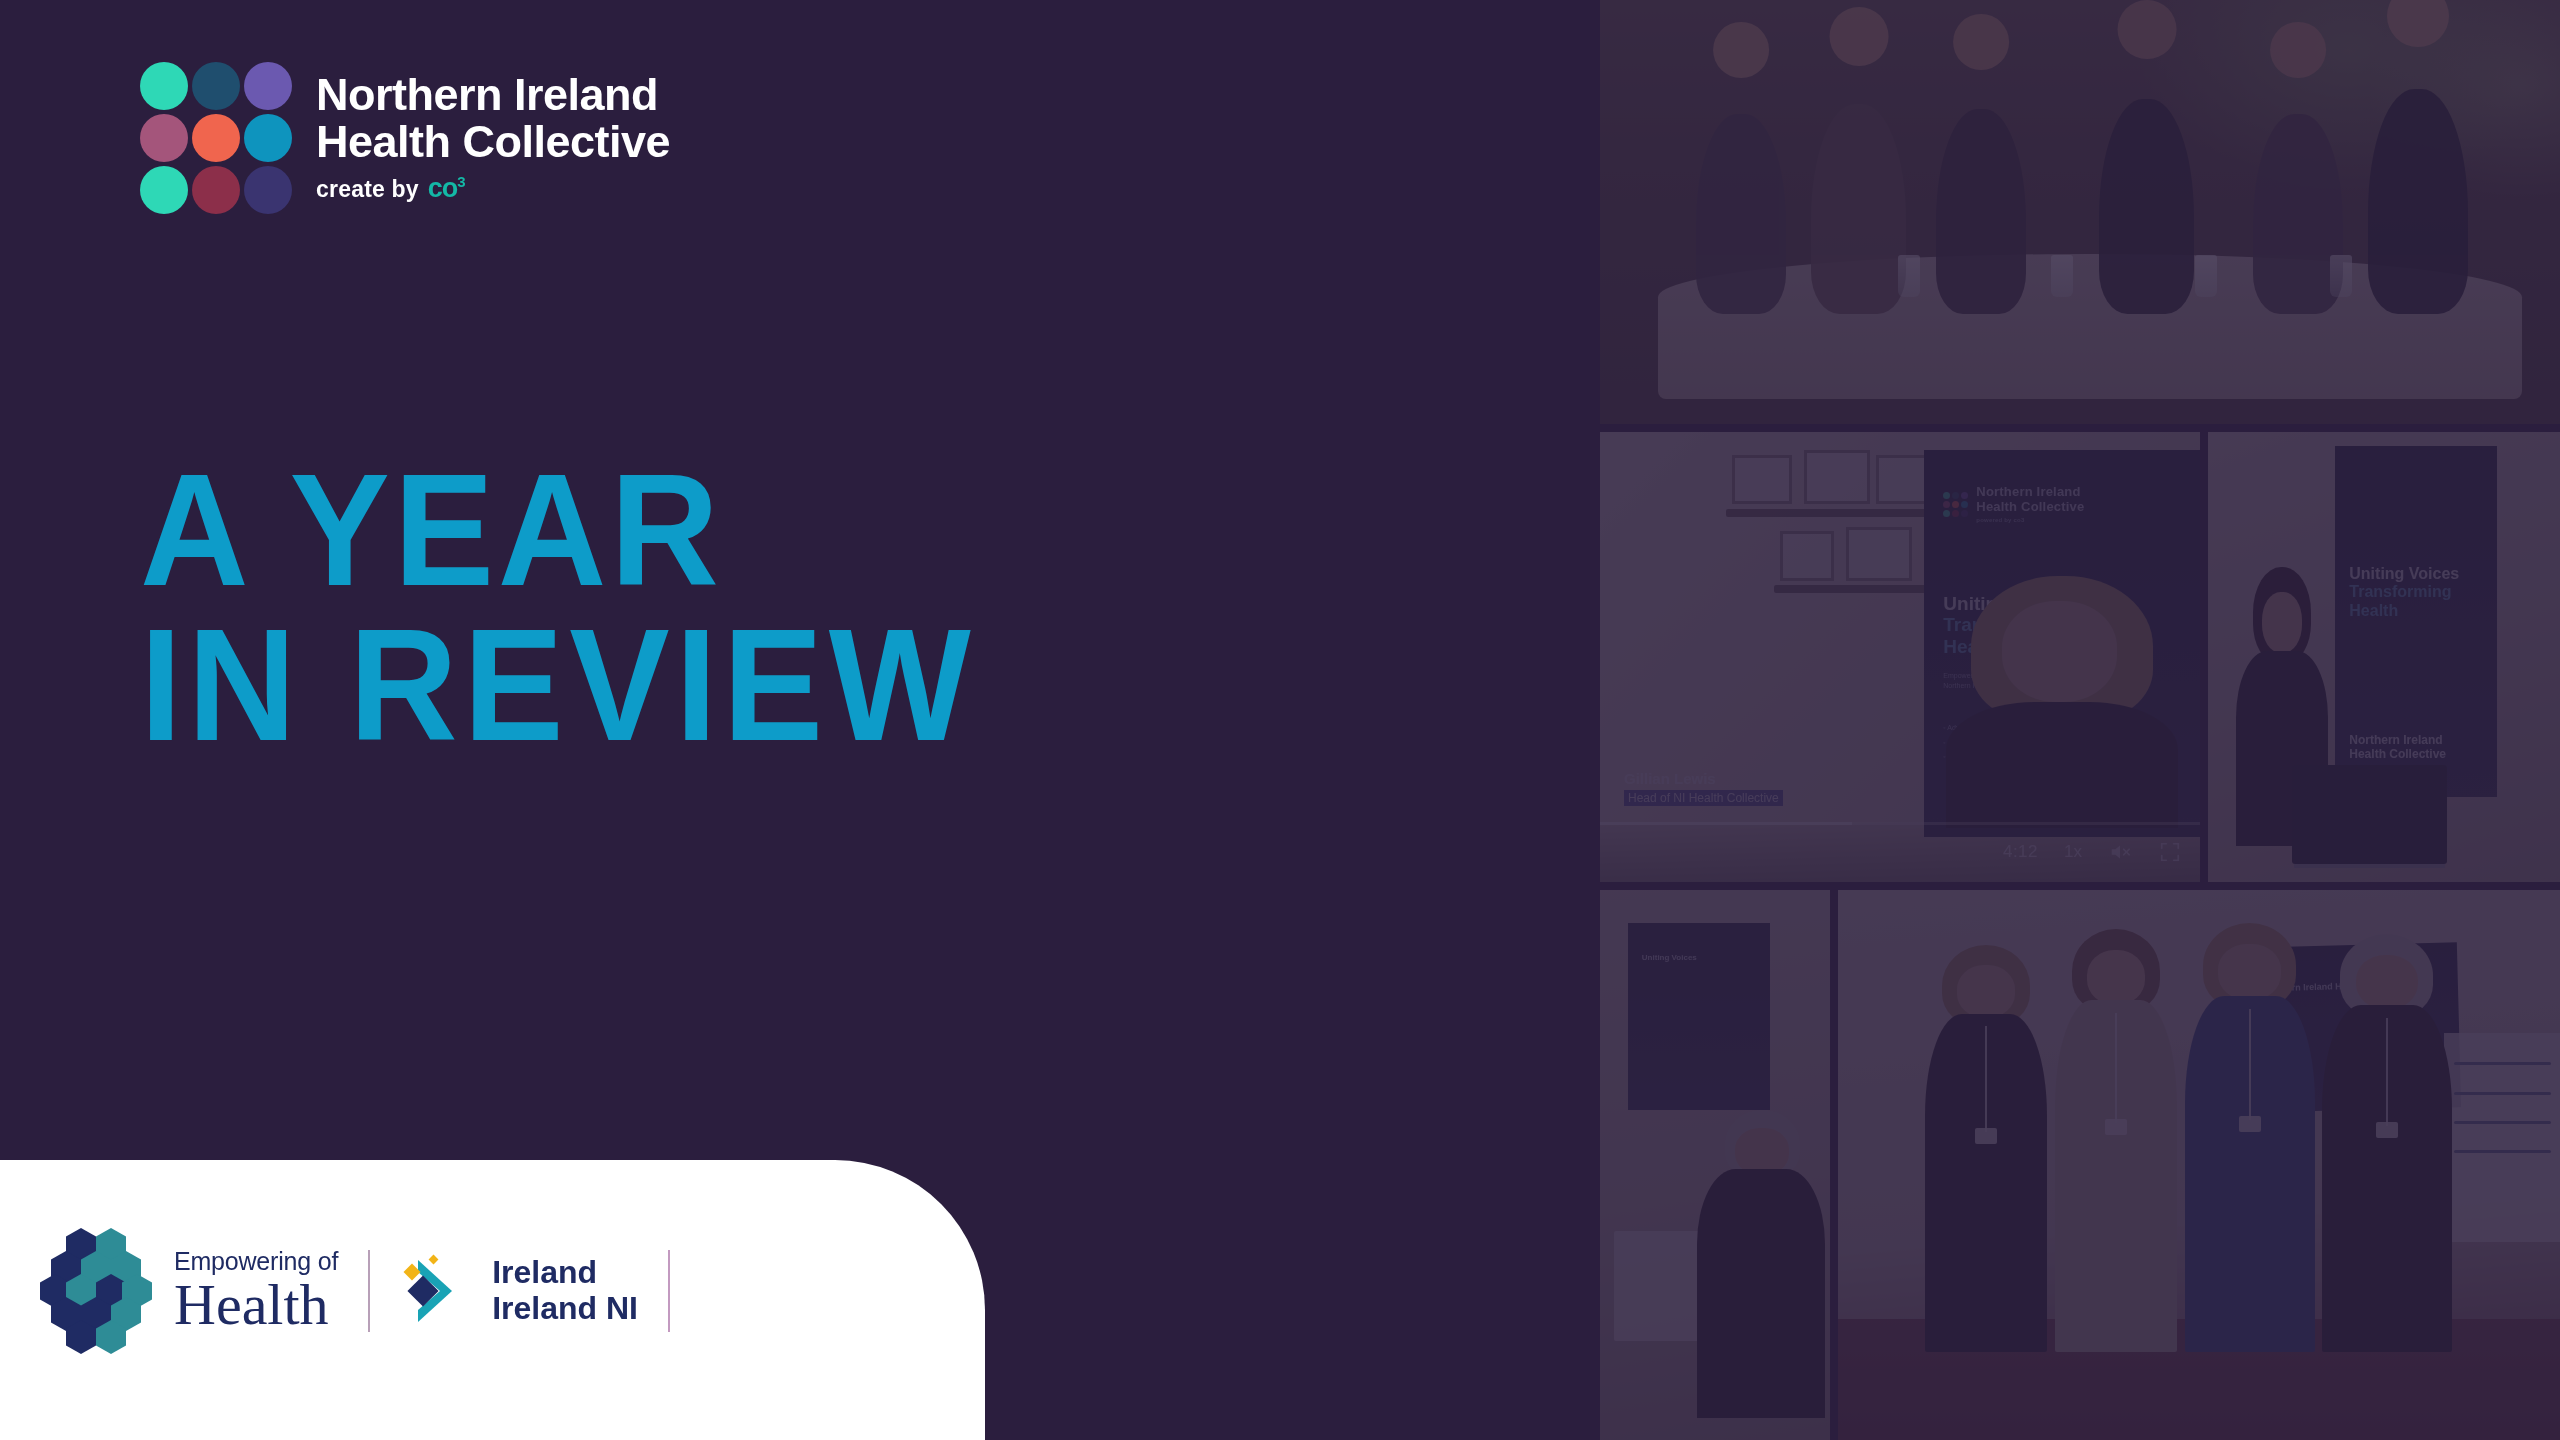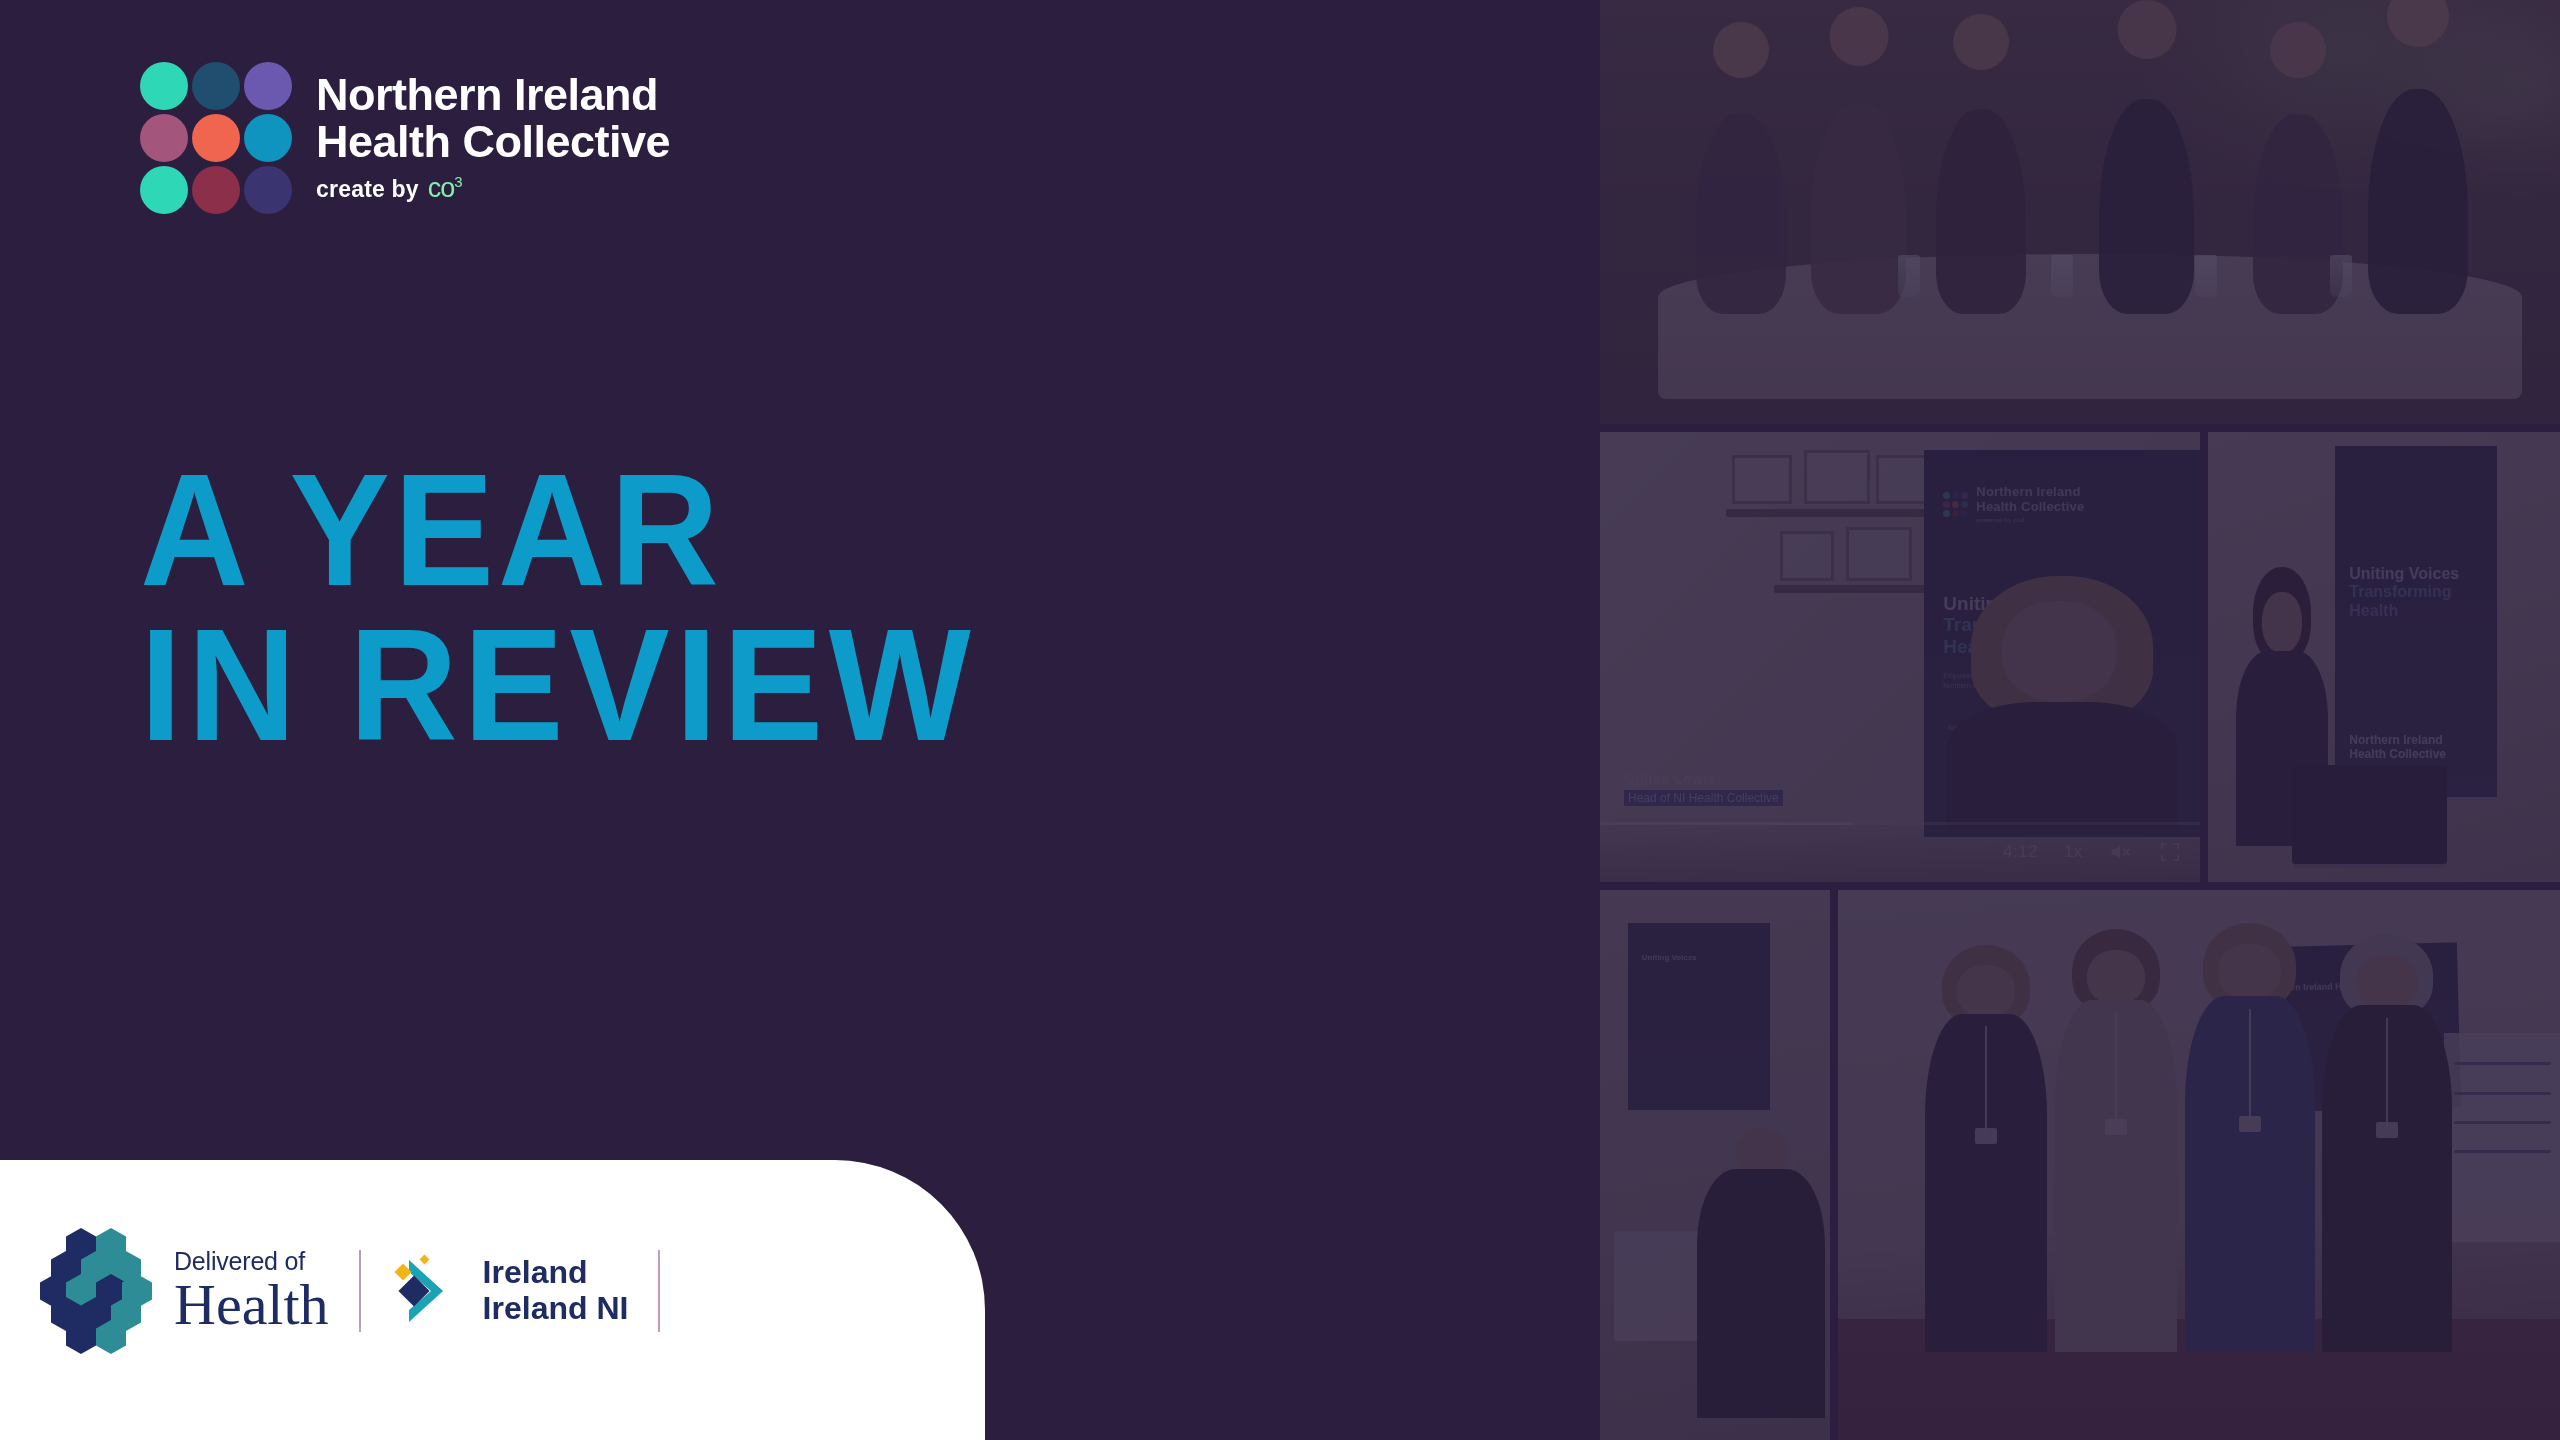--- a/index.html
+++ b/index.html
@@ -284,21 +284,21 @@
   #brand-text { color:#ffffff; }
   .bt-l1, .bt-l2 {
     font-size:45px; font-weight:bold; line-height:1.04;
     letter-spacing:-0.5px;
   }
   .bt-l3 {
     margin-top:7px;
     display:flex; align-items:baseline; gap:9px;
     font-size:23px; font-weight:bold; letter-spacing:.2px;
   }
-  .co3 { color:#86efac; font-size:27px; font-weight:normal; letter-spacing:-1px; }
+  .co3 { color:#14b8a6; font-size:27px; font-weight:bold; letter-spacing:-1px; }
   .co3 sup { font-size:15px; }
 
   
   #headline {
     position:absolute; left:140px; top:452px;
     color:#0D9CC9;
     font-family:"Liberation Sans", sans-serif;
     font-weight:bold;
     font-size:160px;
     line-height:.97;
@@ -630,21 +630,21 @@
       <i style="left:26px;top:46px;background:#2E8C96"></i>
       <i style="left:56px;top:46px;background:#1F2B63"></i>
       <i style="left:82px;top:46px;background:#2E8C96"></i>
       <i style="left:11px;top:69px;background:#1F2B63"></i>
       <i style="left:41px;top:69px;background:#1F2B63"></i>
       <i style="left:71px;top:69px;background:#2E8C96"></i>
       <i style="left:26px;top:92px;background:#1F2B63"></i>
       <i style="left:56px;top:92px;background:#2E8C96"></i>
     </div>
     <div class="doh-words">
-      <div class="doh-dep">Delivered of</div>
+      <div class="doh-dep">Empowering of</div>
       <div class="doh-health">Health</div>
     </div>
   </div>
 
   <div class="f-div"></div>
 
   <div class="f-block dorm">
     <div class="dorm-mark">
       <span class="dm-chev"></span>
       <span class="dm-chev2"></span>

